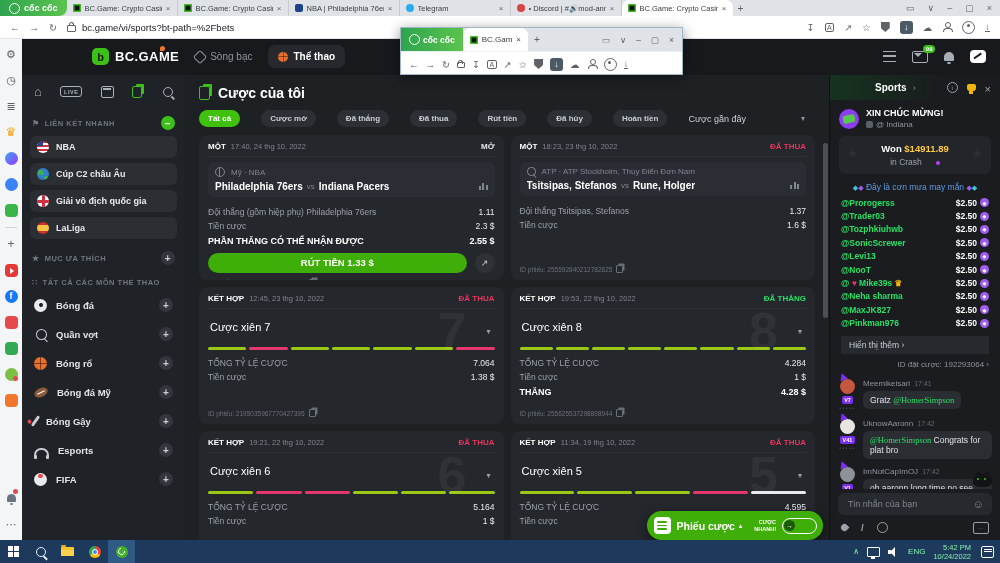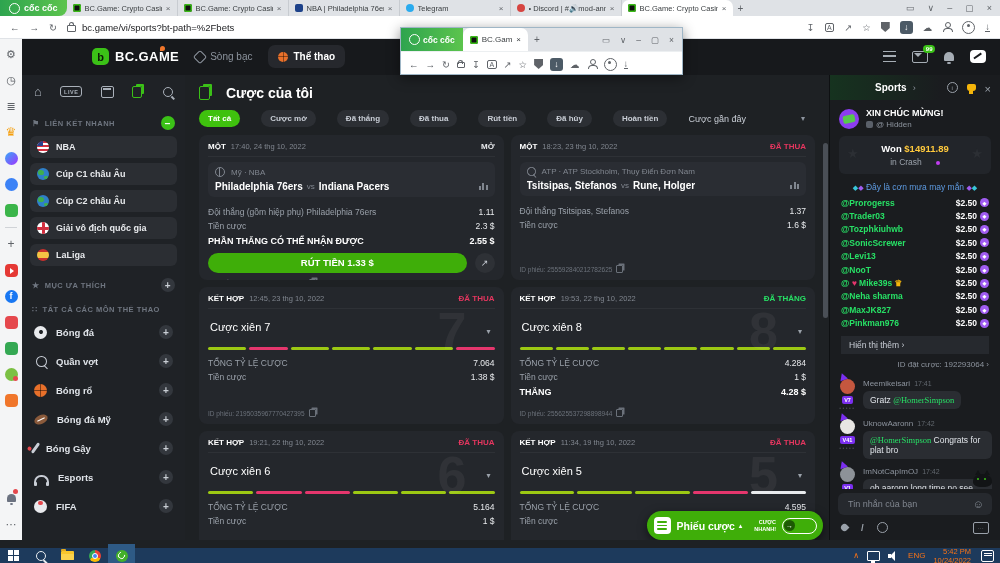--- a/index.html
+++ b/index.html
@@ -157,21 +157,21 @@
   .sp-amfootball::after{content:"";position:absolute;left:3px;right:3px;top:4px;height:1px;background:#fff;}
   .sp-cricket{width:3px;height:12px;background:#c9ced6;border-radius:2px;transform:rotate(35deg);position:relative;}
   .sp-cricket::after{content:"";position:absolute;left:-5px;bottom:0;width:4px;height:4px;background:#e5484d;border-radius:50%;}
   .sp-esports{width:11px;height:7px;border:2px solid #c9ced6;border-bottom:none;border-radius:7px 7px 0 0;position:relative;margin-top:5px;}
   .sp-esports::before{content:"";position:absolute;left:-2px;bottom:-2px;width:3px;height:4px;background:#c9ced6;border-radius:1px;}
   .sp-esports::after{content:"";position:absolute;right:-2px;bottom:-2px;width:3px;height:4px;background:#c9ced6;border-radius:1px;}
   .sp-fifa{width:13px;height:13px;border-radius:50%;background:#e8eaed;position:relative;}
   .sp-fifa::after{content:"";position:absolute;top:1px;left:4px;width:5px;height:4px;background:#e5484d;border-radius:2px;}
   
   .mainarea{flex:1;min-width:0;position:relative;padding:8px 14px 0 14px;display:flex;flex-direction:column;overflow:hidden;}
-  .page-title{display:flex;align-items:center;gap:16px;color:#fff;font-size:14px;font-weight:bold;padding:2px 0 9px;}
+  .page-title{display:flex;align-items:center;gap:8px;color:#fff;font-size:14px;font-weight:bold;padding:2px 0 9px;}
   .ic-docs{width:9px;height:12px;border:1.5px solid #3bc117;border-radius:2px;box-shadow:3px -3px 0 -1px #3bc117;}
   .filters{display:flex;gap:5px;align-items:center;}
   .pill{height:17px;padding:0 9px;border-radius:9px;background:#2c2f34;color:#c9ced6;font-size:8px;font-weight:bold;
         display:flex;align-items:center;flex:none;}
   .pill.active{background:#3fc10e;color:#fff;}
   .sort{margin-left:auto;display:flex;align-items:center;color:#c9ced6;font-size:9px;gap:55px;padding-right:10px;}
   .sort .caret{color:#8d949e;font-size:8px;}
   .grid{display:grid;grid-template-columns:1fr 1fr;grid-template-rows:145px 137px 220px;gap:7px;margin-top:8px;flex:1;min-height:0;}
   .card{background:#24272c;border-radius:8px;padding:7px 9px;display:flex;flex-direction:column;position:relative;
         overflow:hidden;box-sizing:border-box;}
@@ -279,21 +279,21 @@
                     font-family:"Liberation Sans",sans-serif;min-width:0;}
   .chat-input input::placeholder{color:#80868f;}
   .smile{color:#858c95;font-size:11px;margin-left:6px;}
   .chat-tools{height:25px;display:flex;align-items:center;gap:13px;padding:0 11px;color:#9aa1aa;flex:none;}
   .ct-rain{width:7px;height:7px;background:#9aa1aa;border-radius:50% 0 50% 50%;transform:rotate(45deg);}
   .ct-cmd{font-size:9.5px;font-weight:bold;}
   .ct-coin{width:9px;height:9px;border:1.5px solid #9aa1aa;border-radius:50%;}
   .ct-kb{margin-left:auto;width:14px;height:10px;border:1px solid #9aa1aa;border-radius:2px;color:#9aa1aa;
          font-size:5px;display:flex;align-items:center;justify-content:center;letter-spacing:.5px;}
   
-  .taskbar{position:absolute;left:0;right:0;bottom:0;height:15px;background:#1d3a5c;display:flex;align-items:center;color:#f97316;z-index:10;}
+  .taskbar{position:absolute;left:0;right:0;bottom:0;height:23px;background:#1d3a5c;display:flex;align-items:center;color:#86efac;z-index:10;}
   .tb-app{width:27px;height:23px;display:flex;align-items:center;justify-content:center;flex:none;}
   .tb-app.active{background:#2e5a85;}
   .tb-start{width:11px;height:11px;background:
     linear-gradient(#fff,#fff) 0 0/5px 5px no-repeat,linear-gradient(#fff,#fff) 6px 0/5px 5px no-repeat,
     linear-gradient(#fff,#fff) 0 6px/5px 5px no-repeat,linear-gradient(#fff,#fff) 6px 6px/5px 5px no-repeat;}
   .tb-search{width:8px;height:8px;border:1.5px solid #eaeef2;border-radius:50%;position:relative;}
   .tb-search::after{content:"";position:absolute;right:-3.5px;bottom:-3px;width:5px;height:1.5px;background:#eaeef2;transform:rotate(45deg);}
   .tb-explorer{width:13px;height:9px;background:#f8c62c;border-radius:1px;position:relative;}
   .tb-explorer::before{content:"";position:absolute;top:-2px;left:0;width:5px;height:2px;background:#e0a81f;border-radius:1px 1px 0 0;}
   .tb-explorer::after{content:"";position:absolute;left:0;right:0;bottom:0;height:6px;background:#fbd34d;border-radius:1px;}
@@ -466,24 +466,20 @@
           <span>LIÊN KẾT NHANH</span>
           <span class="circle-btn green">−</span>
         </div>
         <div id="qlinks">
             <div class="qlink">
               <span class="flag us"></span>
               <span>NBA</span>
             </div>
             <div class="qlink">
               <span class="flag globe"></span>
-              <span>Cúp C1 châu Âu</span>
-            </div>
-            <div class="qlink">
-              <span class="flag globe"></span>
               <span>Cúp C2 châu Âu</span>
             </div>
             <div class="qlink">
               <span class="flag england"></span>
               <span>Giải vô địch quốc gia</span>
             </div>
             <div class="qlink">
               <span class="flag spain"></span>
               <span>LaLiga</span>
             </div>
@@ -791,21 +787,21 @@
             <span class="ch-close"></span>
           </span>
         </div>
         <div class="win-block">
           <div class="win-top">
             <span class="money-av"></span>
             <span>
               <div class="win-title">XIN CHÚC MỪNG!</div>
               <div class="win-user">
                 <span class="hid-ic"></span>
-                <span>@ Hidden</span>
+                <span>@ Indiana</span>
               </div>
             </span>
           </div>
           <div class="won-card">
             <span class="star l">★</span>
             <span class="star r">★</span>
             <div class="won-line"><span>Won</span>
               <span class="amt">$14911.89</span></div>
             <div class="won-sub"><span>in Crash</span><span class="pdot"></span></div>
           </div>

